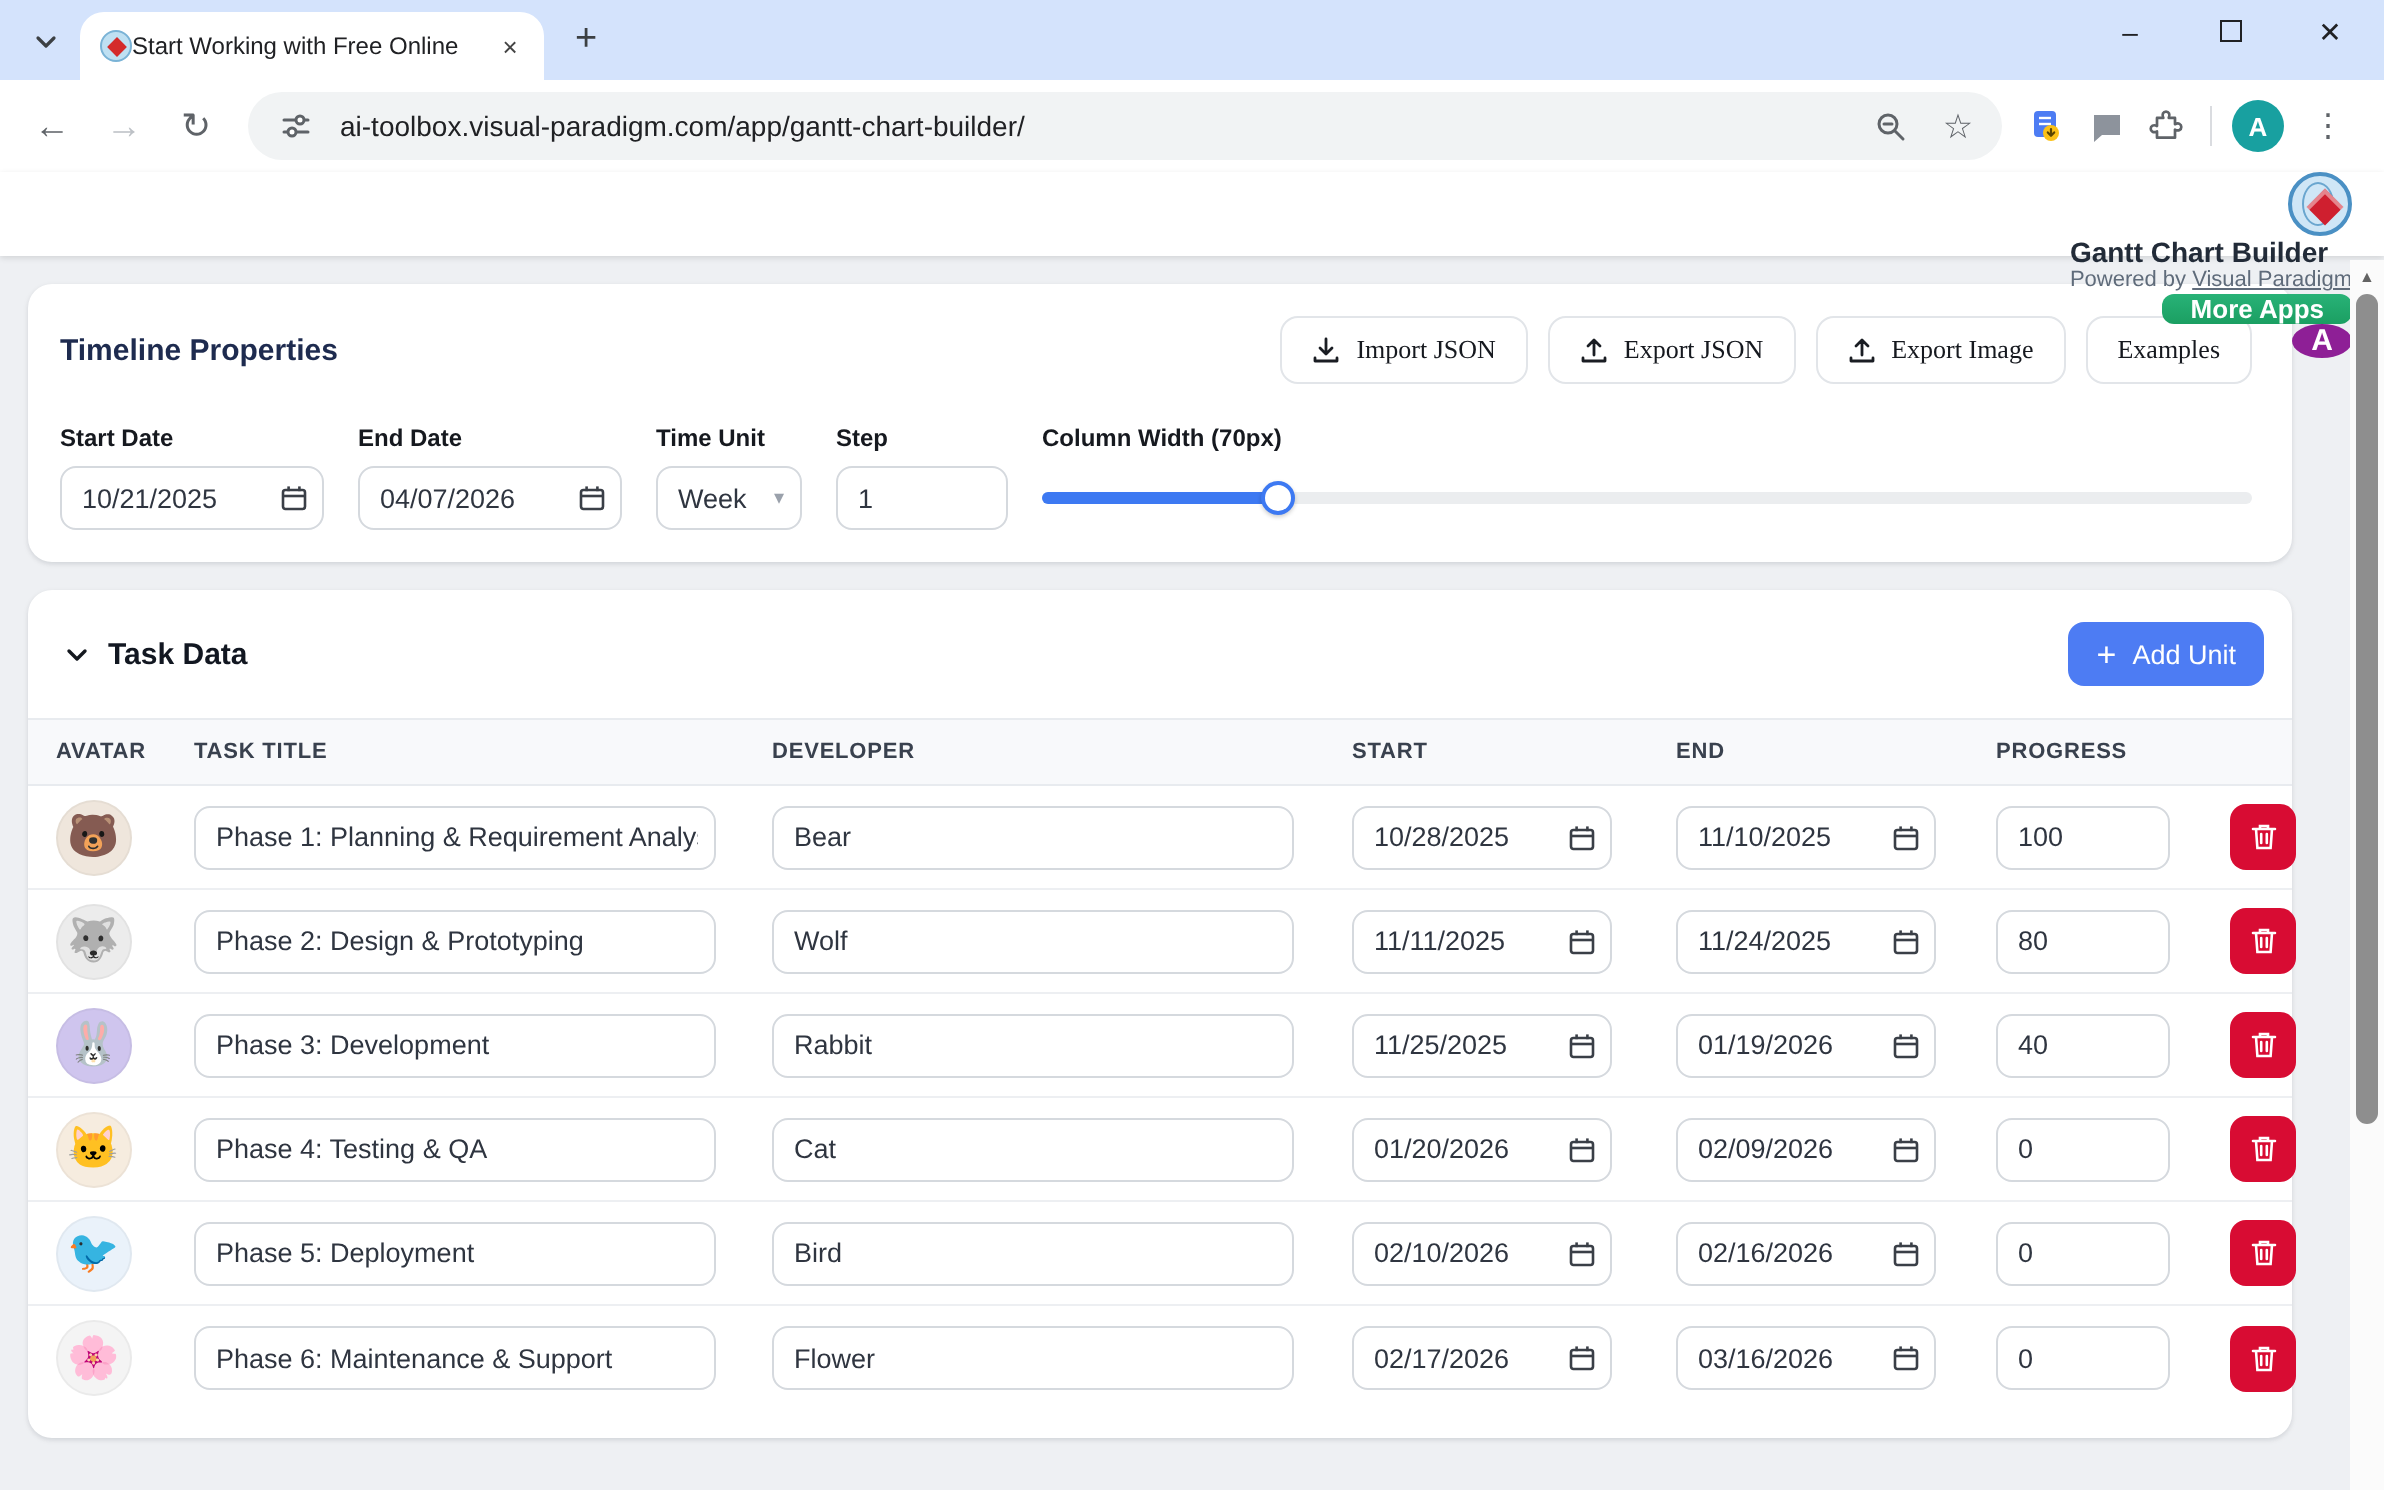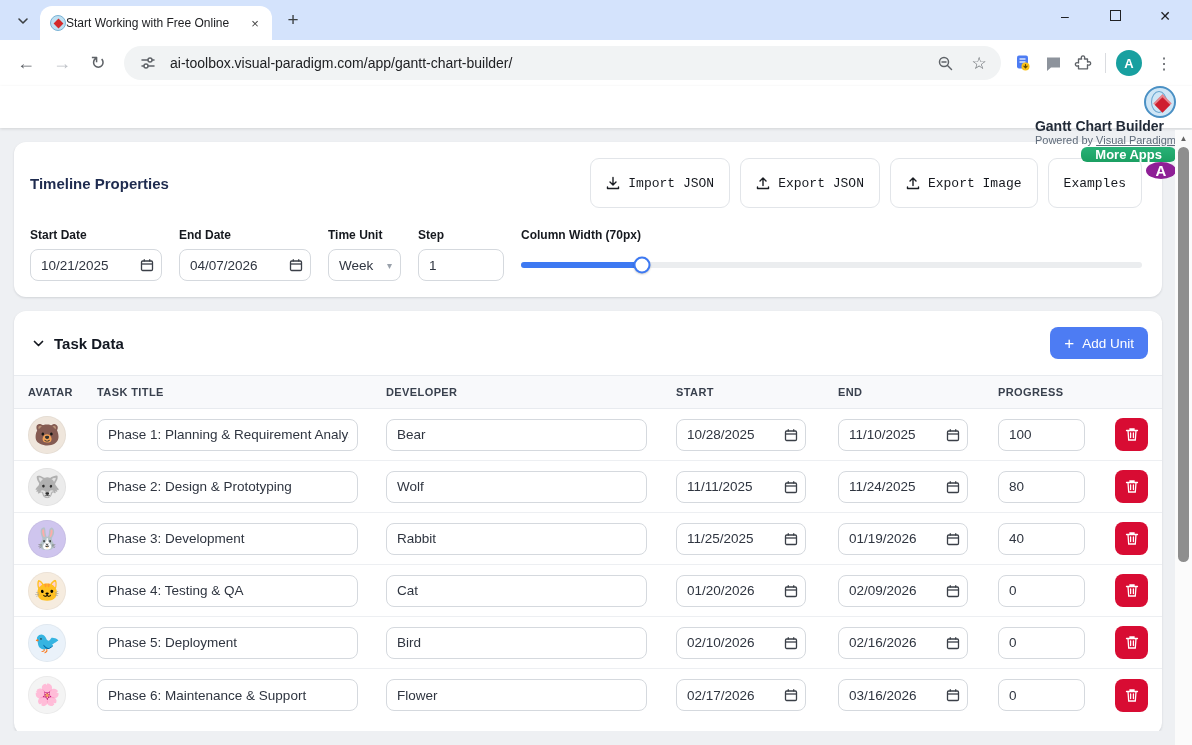--- a/index.html
+++ b/index.html
@@ -34,28 +34,28 @@
   .applogo::before { content:""; position:absolute; left:5px; top:3px; width:14px; height:20px; border:1.5px solid #6aa6cf; border-radius:50%; }
   .applogo::after { content:""; position:absolute; left:10px; top:9px; width:13px; height:13px; background:#cf1f2f; transform:rotate(45deg); box-shadow:inset 2px 2px 0 rgba(255,255,255,.45); }
   .apptitles { margin-left:10px; flex:1; }
   .apptitle { font-size:14px; font-weight:bold; color:#222b38; line-height:16px; }
   .appsub { font-size:11px; color:#5f6b7a; line-height:13px; }
   .appsub a { color:#5f6b7a; text-decoration:underline; cursor:pointer; }
   .more-apps { background:linear-gradient(180deg,#28b277,#1b9f62); color:#fff; font-size:13px; font-weight:bold; border:none; border-radius:6px; height:30px; padding:0 14px; cursor:pointer; }
   .user-avatar { width:30px; height:30px; border-radius:50%; background:#8e1f96; color:#fff; font-weight:bold; font-size:15px; display:flex; align-items:center; justify-content:center; margin-left:12px; cursor:pointer; }
 
   
-  .page { height:603px; padding:14px 30px 0 14px; overflow:hidden; position:relative; }
+  .page { height:603px; padding:14px 46px 0 14px; overflow:hidden; position:relative; }
   .card { background:#fff; border-radius:12px; box-shadow:0 1px 2px rgba(16,24,40,.06), 0 1px 3px rgba(16,24,40,.07); }
 
   .card-timeline { padding:16px 20px 16px 16px; }
   .tl-head { display:flex; align-items:center; }
   .tl-title { font-size:15px; font-weight:bold; color:#1e2b4f; flex:1; }
   .btn-row { display:flex; gap:10px; }
-  .btn-outline { height:50px; display:flex; align-items:center; gap:8px; background:#fff; border:1px solid #e2e5e9; border-radius:9px; padding:0 15px; font-size:13px; color:#16191f; cursor:pointer; font-family:Liberation Mono, monospace; }
+  .btn-outline { height:34px; display:flex; align-items:center; gap:8px; background:#fff; border:1px solid #e2e5e9; border-radius:9px; padding:0 15px; font-size:13px; color:#16191f; cursor:pointer; font-family:Liberation Serif, serif; }
   .btn-outline svg { display:block; }
 
   .fields-row { display:flex; gap:17px; margin-top:20px; }
   .field label { display:block; font-size:12px; font-weight:bold; color:#16191f; margin-bottom:7px; }
   .inputbox { position:relative; }
   .inputbox input { width:100%; height:32px; border:1px solid #d5d9de; border-radius:8px; padding:0 28px 0 10px; font-size:13.5px; color:#2f3540; font-family:inherit; outline:none; background:#fff; }
   .inputbox input.noicon { padding-right:8px; }
   .cal-ic { position:absolute; right:8px; top:9px; cursor:pointer; }
   .f-start,.f-end { width:132px; }
   .f-unit { width:73px; }

